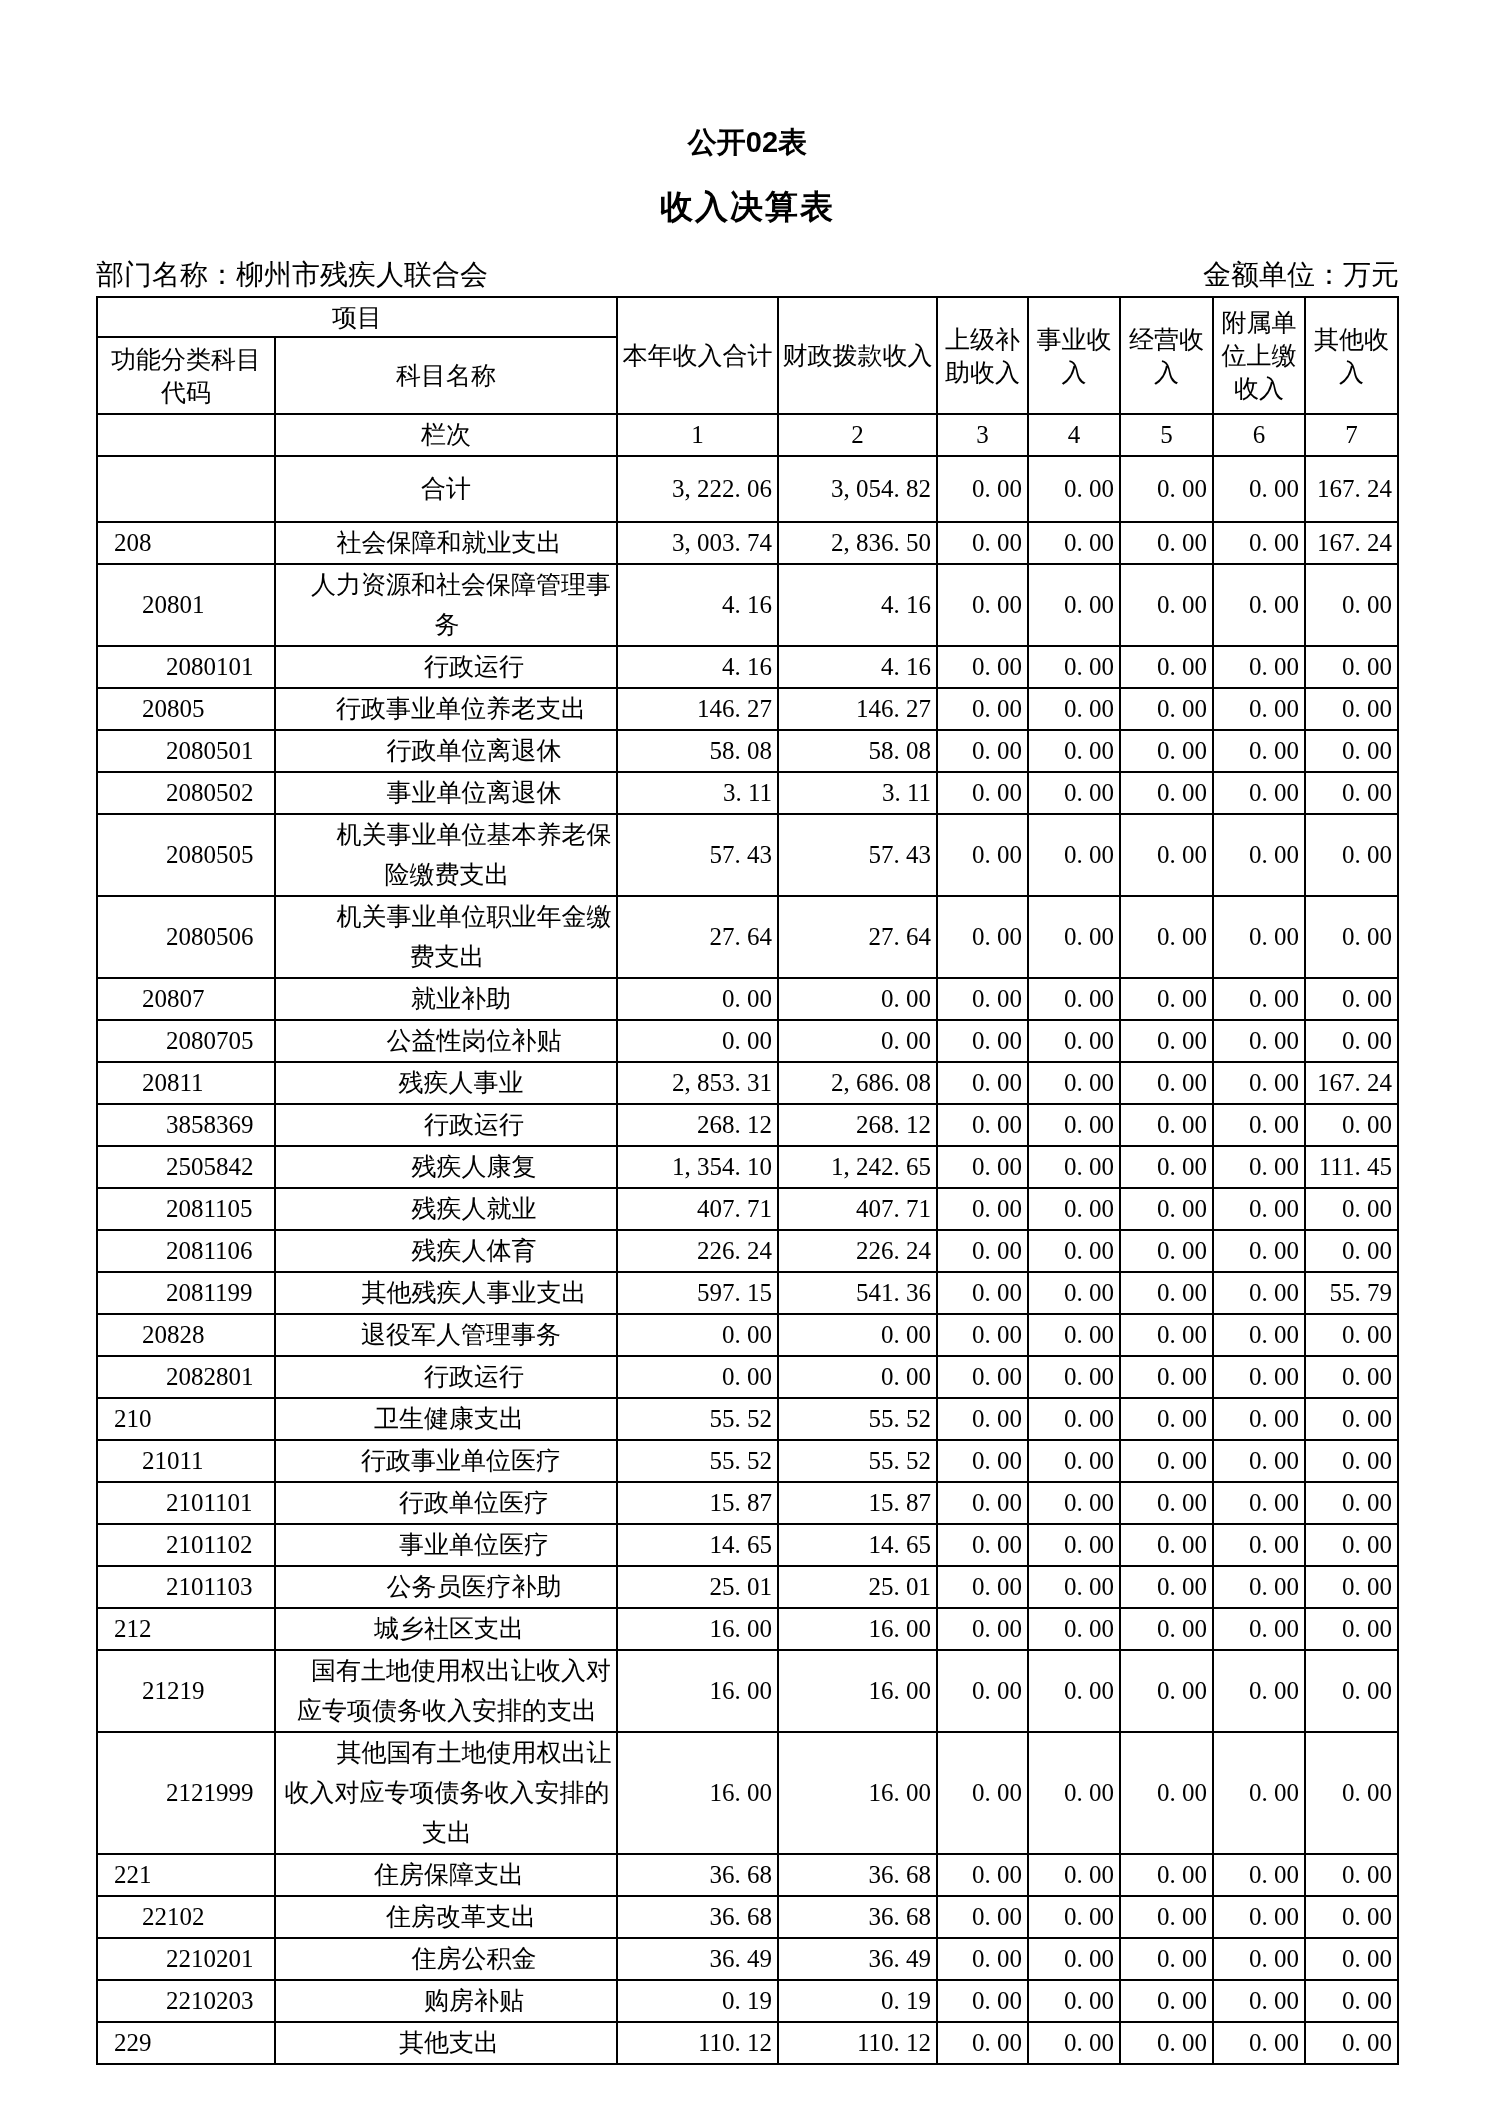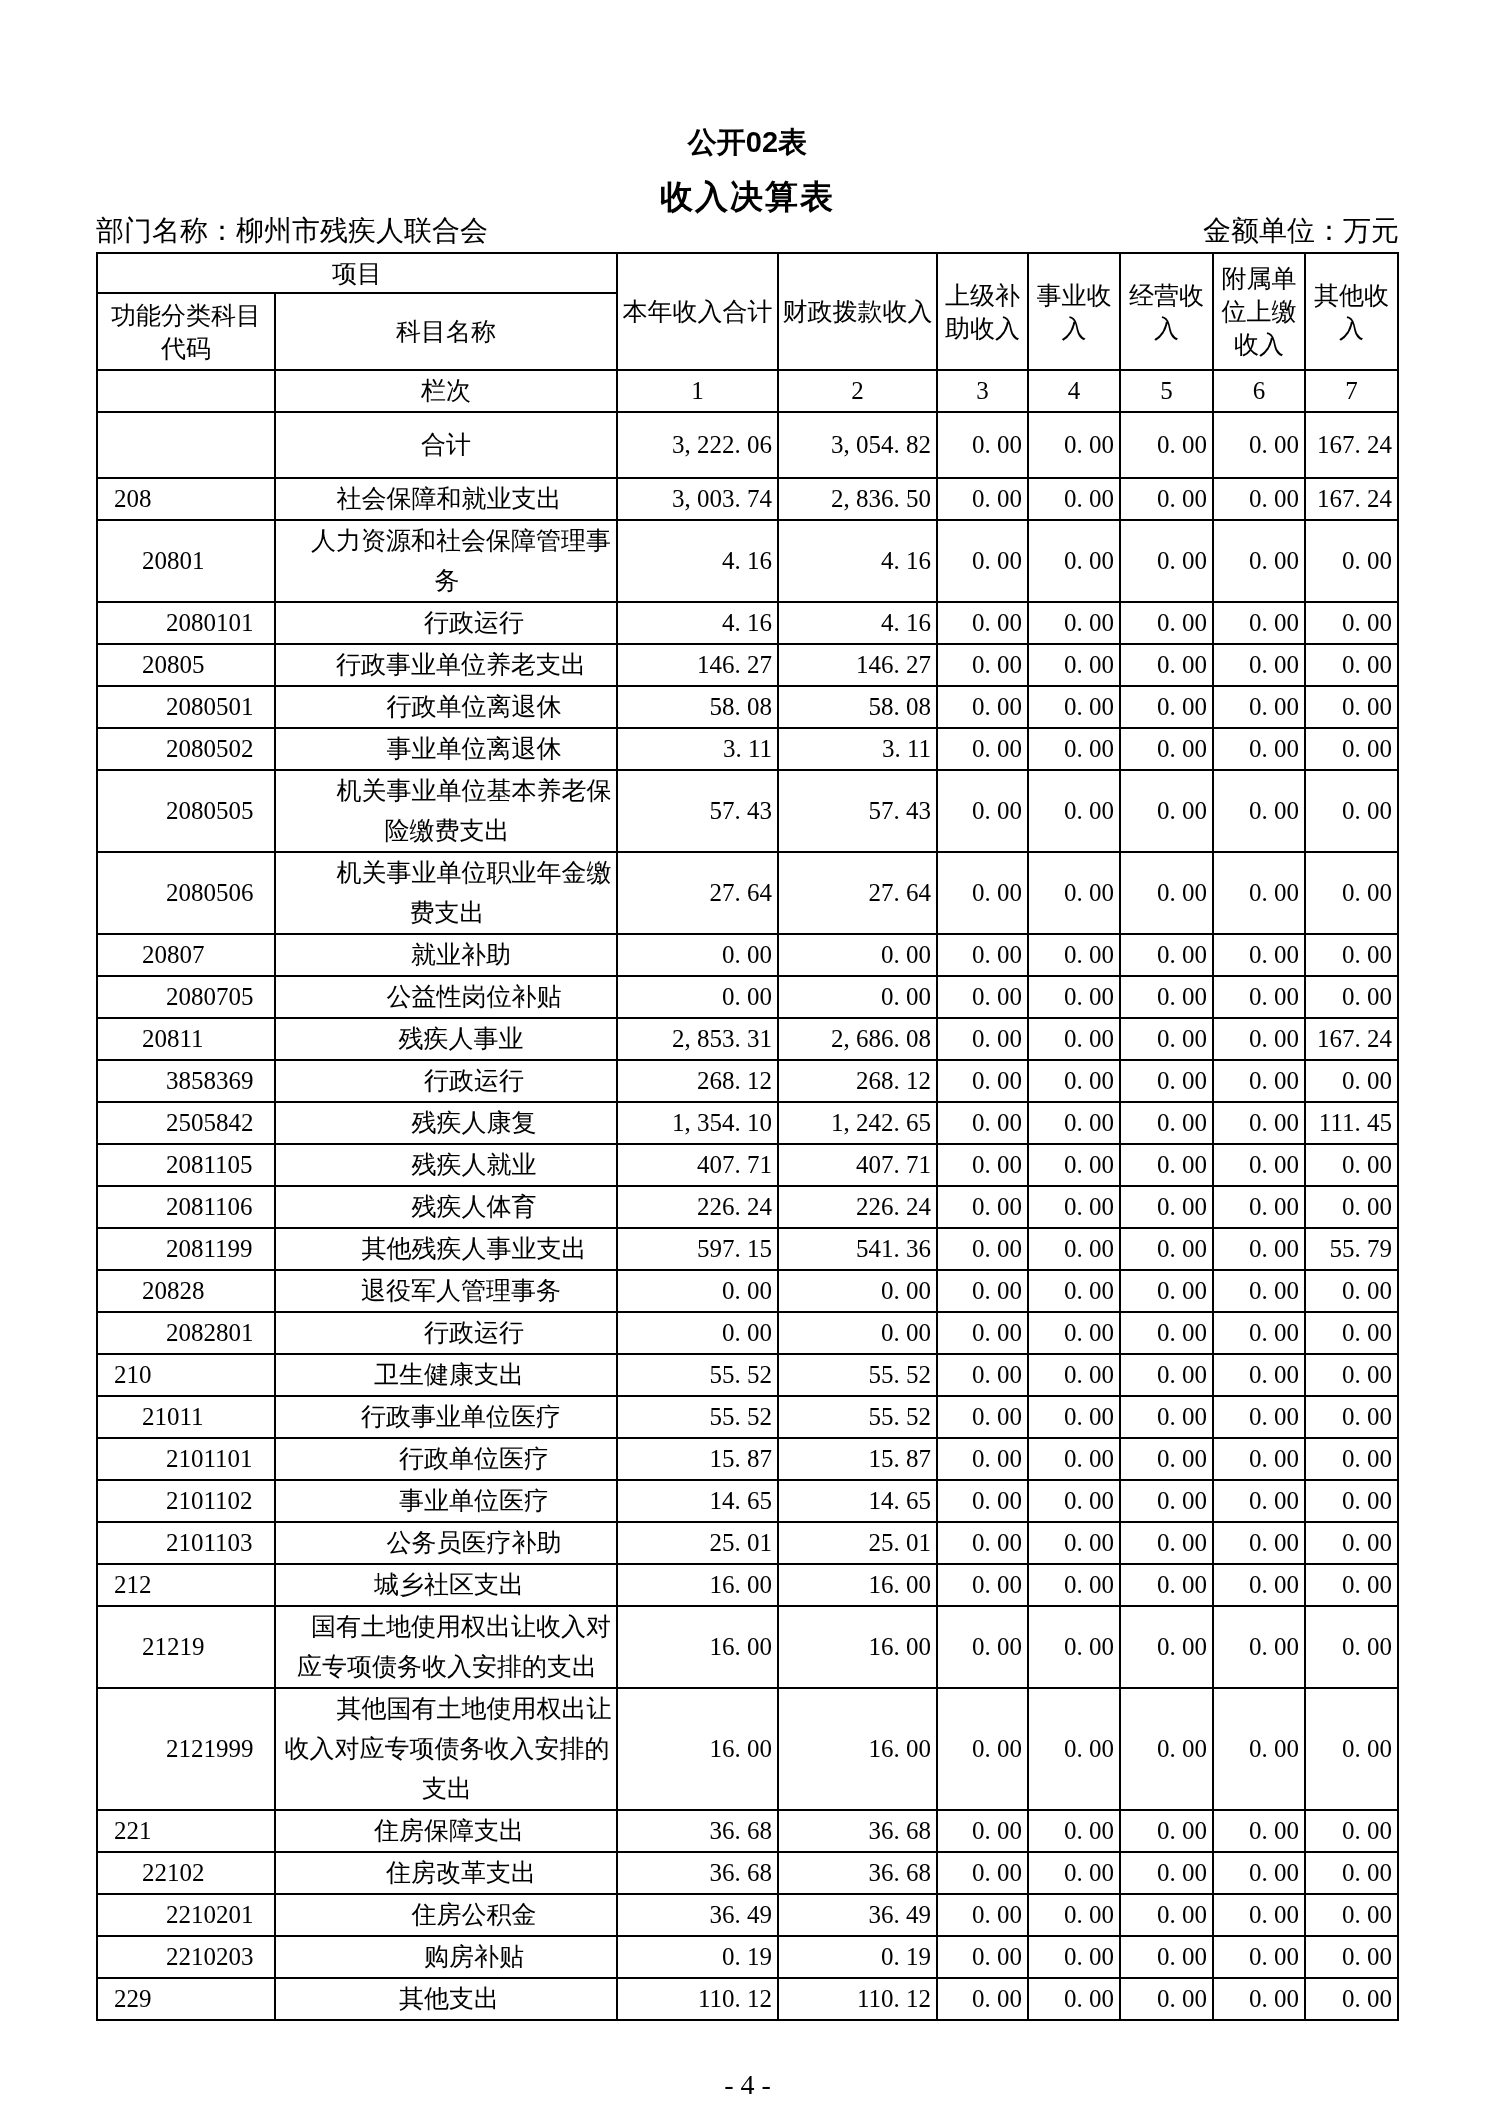--- a/index.html
+++ b/index.html
@@ -11,30 +11,30 @@
   }
   .sheet { width:1303px; margin-left:96px; }
   .form-label {
     padding-top:126px;
     text-align:center;
     font-size:29px; line-height:33px;
     font-family:"Liberation Sans","DejaVu Sans",sans-serif;
     font-weight:bold;
   }
   .doc-title {
-    margin-top:20px;
+    margin-top:30px;
     text-align:center;
     font-size:33px; line-height:36px;
     font-weight:bold;
     font-family:"Liberation Sans","DejaVu Sans",sans-serif;
     letter-spacing:2px;
   }
   .meta-row {
     display:flex; justify-content:space-between; align-items:flex-end;
-    margin-bottom:5px;
+    margin-top:34px; margin-bottom:5px;
     font-size:28px; line-height:32px;
   }
   table.fin {
     border-collapse:collapse;
     table-layout:fixed;
     width:1303px;
   }
   table.fin th, table.fin td {
     border:2px solid #000;
     font-weight:normal;

